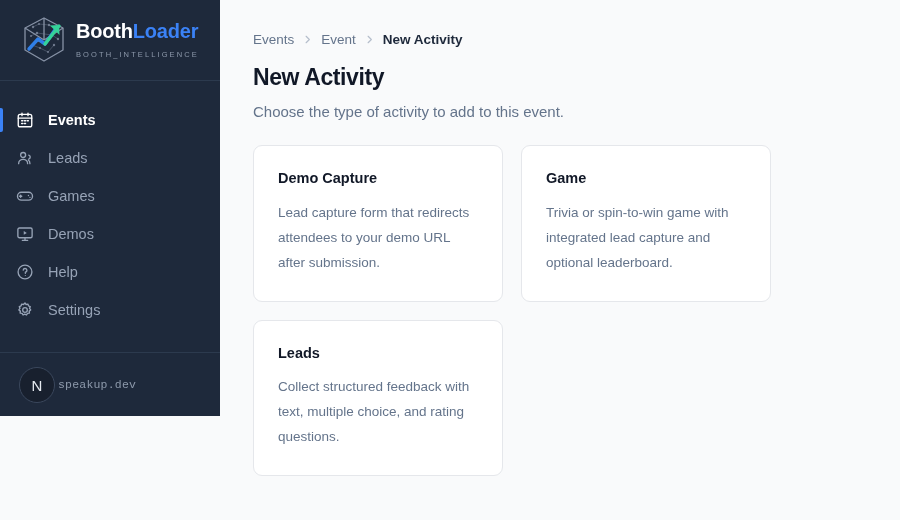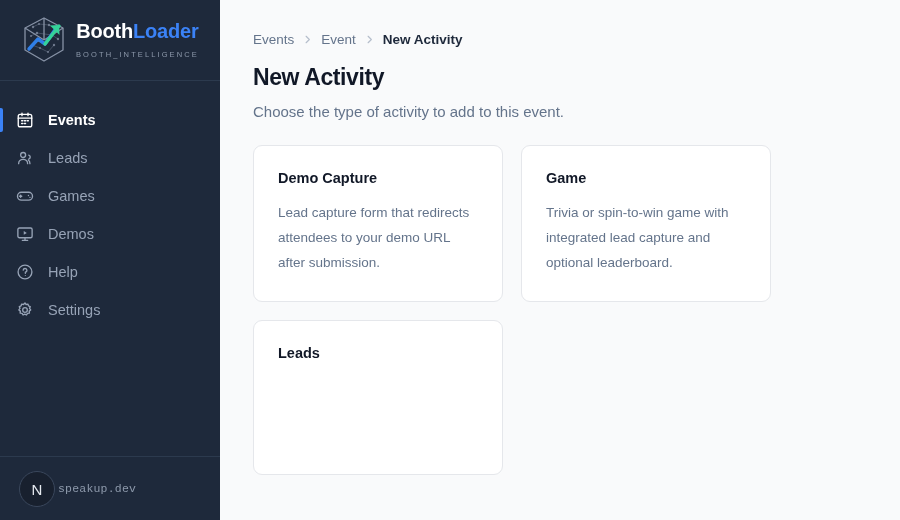--- a/index.html
+++ b/index.html
@@ -19,27 +19,26 @@
 
   .app {
     display: flex;
     width: 900px;
     height: 520px;
   }
 
   
   .sidebar {
     width: 220px;
-    height: 520px;
+    height: 416px;
     background: #1e293b;
     display: flex;
     flex-direction: column;
     position: relative;
     flex: 0 0 220px;
-    text-align: center;
   }
 
   .sidebar-header {
     height: 81px;
     flex: 0 0 81px;
     display: flex;
     align-items: center;
     padding-left: 18px;
     border-bottom: 1px solid #2c3a4e;
   }
@@ -370,19 +369,20 @@
         <div class="card-desc">Lead capture form that redirects attendees to your demo URL after submission.</div>
       </div>
 
       <div class="card card-game">
         <div class="card-title">Game</div>
         <div class="card-desc">Trivia or spin-to-win game with integrated lead capture and optional leaderboard.</div>
       </div>
 
       <div class="card card-survey">
         <div class="card-title">Leads</div>
+        <div class="card-desc">Collect structured feedback with text, multiple choice, and rating questions.</div>
       </div>
 
     </div>
 
   </main>
 
 </div>
 
 </body></html>

